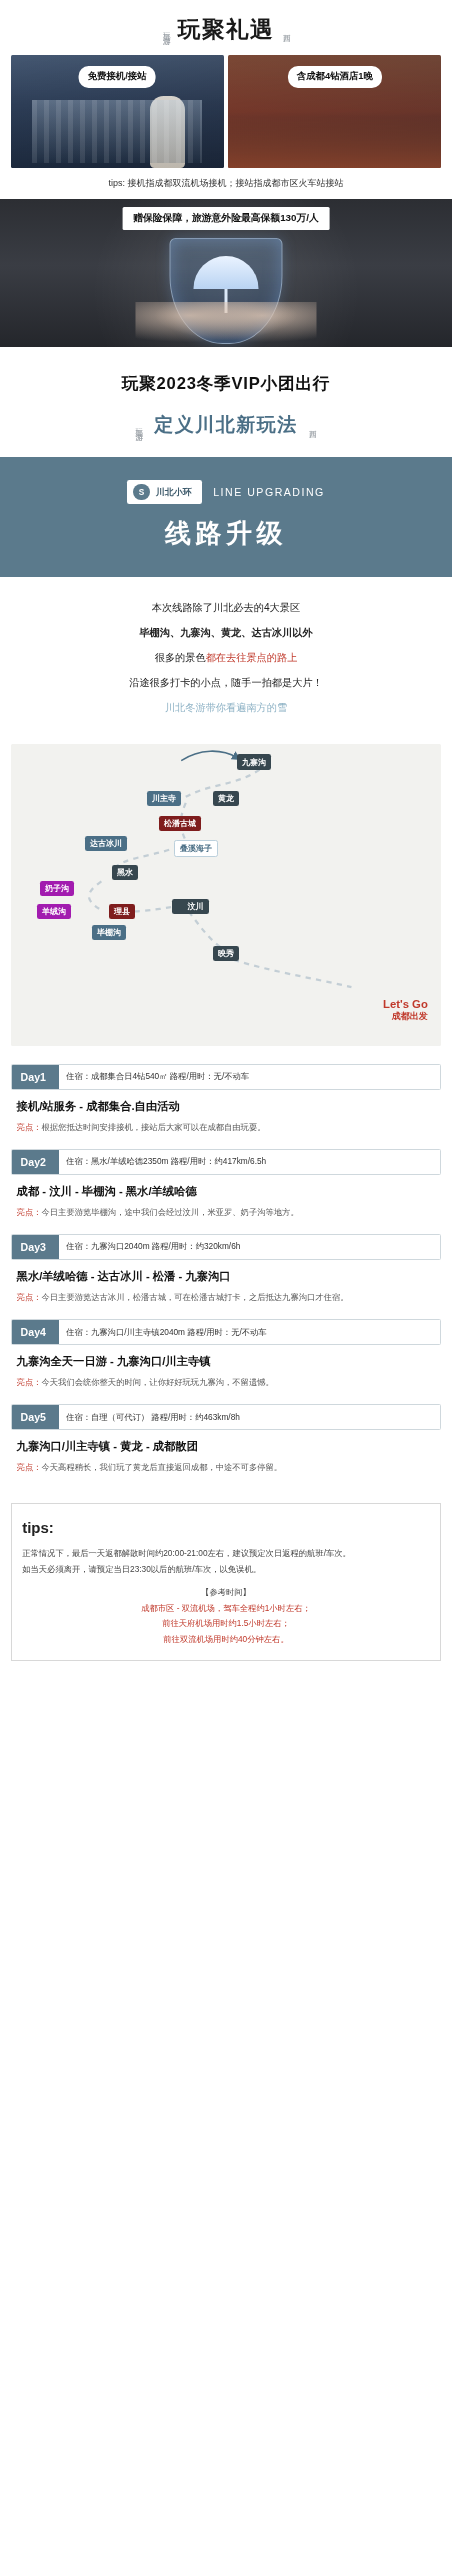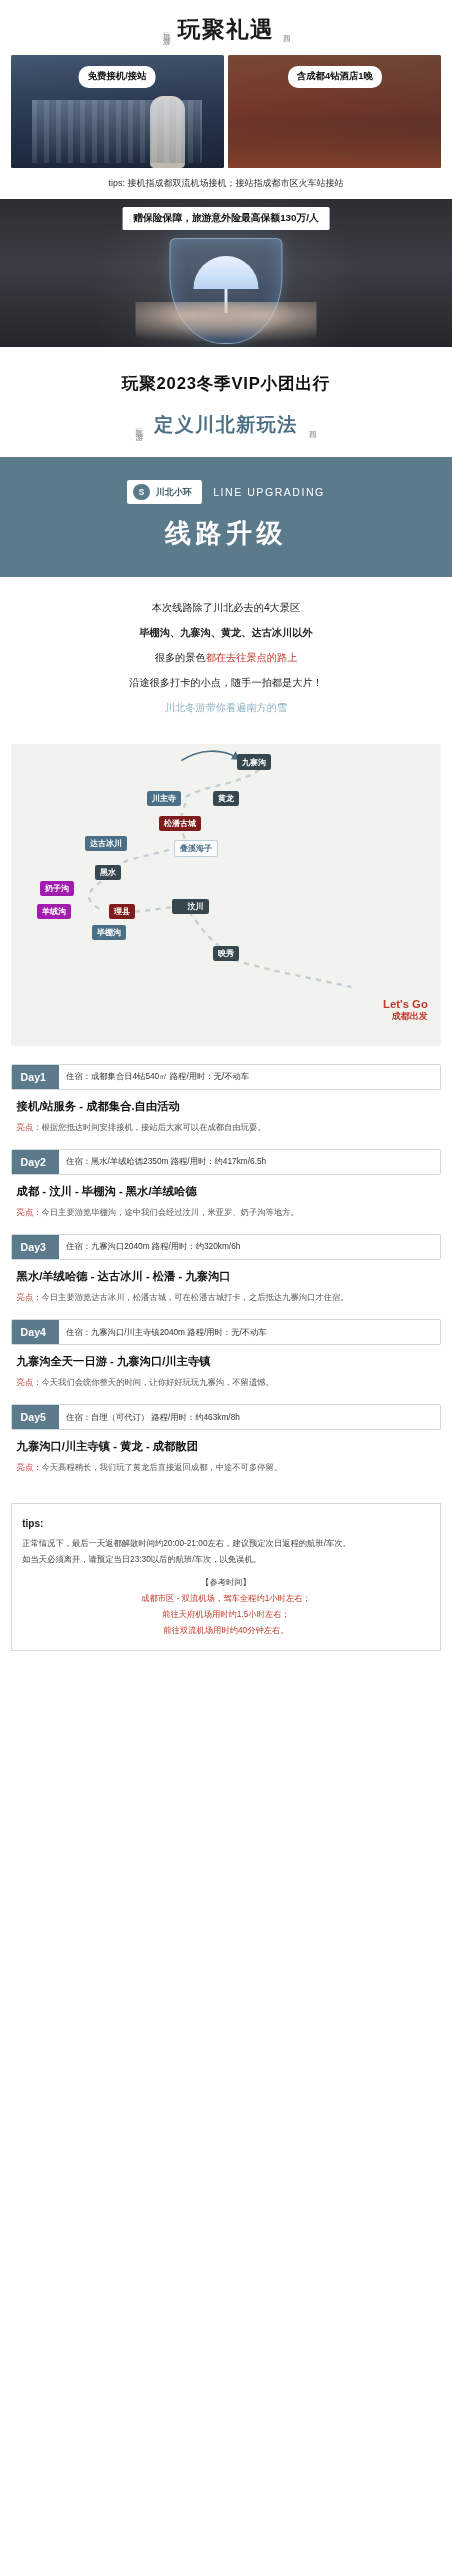--- a/index.html
+++ b/index.html
@@ -319,21 +319,21 @@
 
   
   .footer {
     margin: 6px 10.6px 19.6px;
     border: 0.8px solid #d8d8d8;
     padding: 10.6px 10.6px 12px;
     font-size: 8.3px;
     color: #444;
     line-height: 1.9;
   }
-  .footer h4 { font-size: 10px; margin-bottom: 3px; color: #222; }
+  .footer h4 { font-size: 15px; margin-bottom: 3px; color: #222; }
   .footer .ref { margin-top: 7.5px; font-size: 8.3px; color: #444; text-align: center; }
   .footer .red { color: #c0392b; }
 </style>
 </head>
 <body>
 
 <div class="page">
 
   <div class="header">
     <div class="hdr-side">玩聚
@@ -410,21 +410,21 @@
         </marker>
       </defs>
     </svg>
 
     <div class="map-node n-dark" style="left:226px; top:10.6px;">九寨沟</div>
     <div class="map-node n-blue" style="left:136px; top:47px;text-align:center;">川主寺</div>
     <div class="map-node n-dark" style="left:202px; top:47px;">黄龙</div>
     <div class="map-node n-olive" style="left:148px; top:72px;">松潘古城</div>
     <div class="map-node n-white" style="left:163px; top:96px;">叠溪海子</div>
     <div class="map-node n-blue" style="left:74px;  top:92px;">达古冰川</div>
-    <div class="map-node n-dark" style="left:84px; top:121px;">黑水</div>
+    <div class="map-node n-dark" style="left:101px; top:121px;">黑水</div>
     <div class="map-node n-gray" style="left:29px;  top:137px;">奶子沟</div>
     <div class="map-node n-gray" style="left:26px;  top:160px;">羊绒沟</div>
     <div class="map-node n-olive" style="left:98px; top:160px;">理县</div>
     <div class="map-node n-dark" style="left:161px; top:155px;padding-left:16px;">汶川</div>
     <div class="map-node n-blue" style="left:81px; top:181px;">毕棚沟</div>
     <div class="map-node n-dark" style="left:202px; top:202px;">映秀</div>
 
     <div class="letsgo">
       <div class="en">Let's Go</div>
       <div class="cn">成都出发</div>

